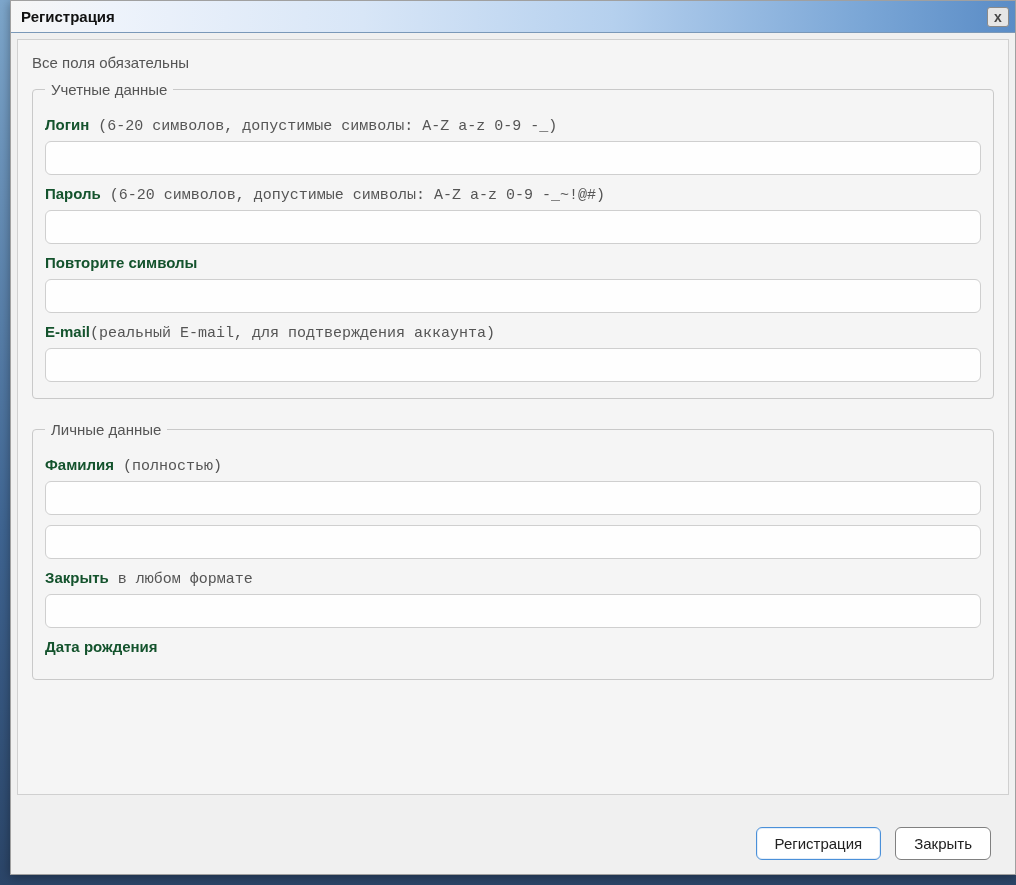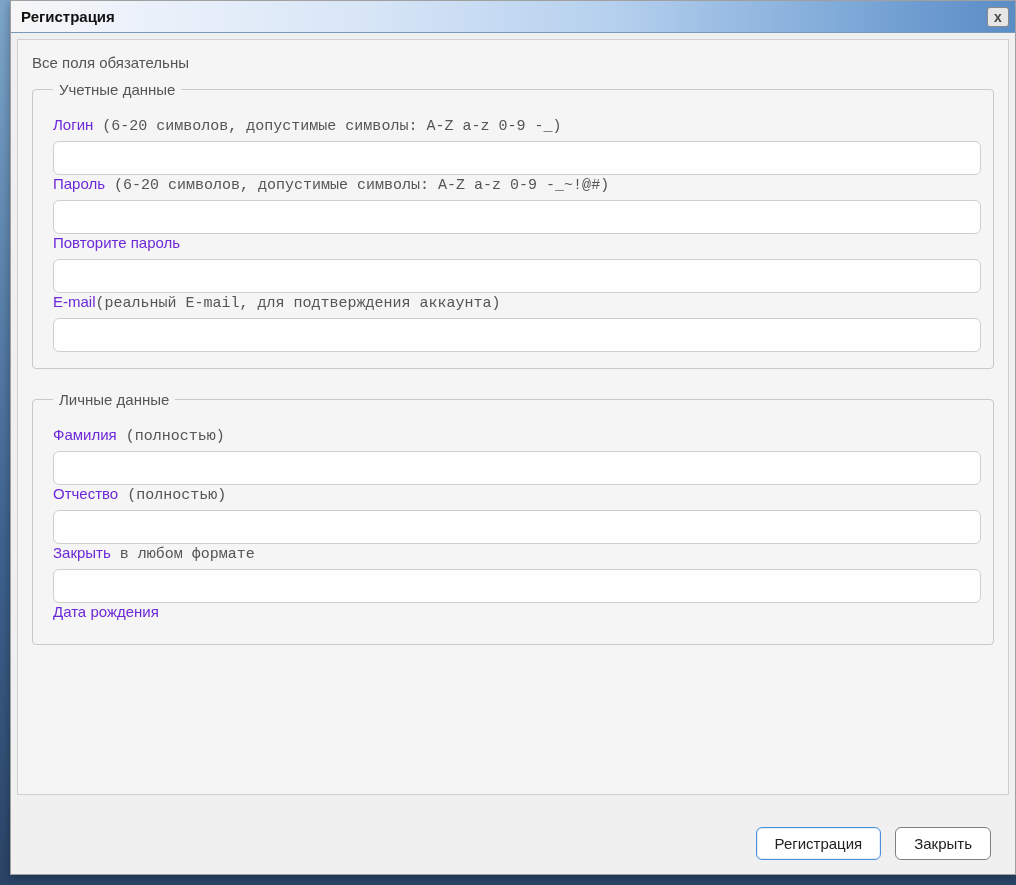--- a/index.html
+++ b/index.html
@@ -77,32 +77,32 @@
       overflow-x: scroll; overflow-y: hidden;
     }
     .hscroll-inner { width: 2000px; height: 1px; }
     .hscroll::-webkit-scrollbar { height: 17px; }
     .hscroll::-webkit-scrollbar-track { background: #f1f1f1; }
     .hscroll::-webkit-scrollbar-thumb { background: #c1c1c1; }
     .req-note { color: #555; margin-bottom: 10px; }
     fieldset {
       border: 1px solid #c9c9c9;
       border-radius: 4px;
-      padding: 12px 12px 16px 20px;
+      padding: 12px 12px 16px 12px;
       margin-bottom: 22px;
     }
     legend {
       padding: 0 6px;
       color: #555;
       font-size: 15px;
     }
-    .field { }
+    .field { margin-top: 10px; }
     .field:first-of-type { margin-top: 6px; }
     .field-label { margin-bottom: 6px; }
-    .field-label .bold { font-weight: normal; color: #6d28d9; }
+    .field-label .bold { font-weight: bold; color: #14532d; }
     .field-label .hint { font-weight: normal; color: #555; font-family: Liberation Mono, monospace; }
     input.text {
       width: 100%;
       height: 34px;
       border: 1px solid #cfcfcf;
       border-radius: 6px;
       padding: 4px 10px;
       font-size: 15px;
       background: #fefefe;
     }
@@ -156,21 +156,21 @@
 
           <div class="field">
             <div class="field-label">
               <span class="bold">Пароль</span><span class="hint"> (6-20 символов, допустимые символы: A-Z a-z 0-9 -_~!@#)</span>
             </div>
             <input class="text" type="password" value="" style="">
           </div>
 
           <div class="field">
             <div class="field-label">
-              <span class="bold">Повторите пароль</span><span class="hint"></span>
+              <span class="bold">Повторите символы</span><span class="hint"></span>
             </div>
             <input class="text" type="password" value="" style="">
           </div>
 
           <div class="field">
             <div class="field-label">
               <span class="bold">E-mail</span><span class="hint">(реальный E-mail, для подтверждения аккаунта)</span>
             </div>
             <input class="text" type="text" value="" style="">
           </div>
@@ -181,23 +181,20 @@
 
           <div class="field">
             <div class="field-label">
               <span class="bold">Фамилия</span><span class="hint"> (полностью)</span>
             </div>
             <input class="text" type="text" value="" style="">
           </div>
 
 
           <div class="field">
-            <div class="field-label">
-              <span class="bold">Отчество</span><span class="hint"> (полностью)</span>
-            </div>
             <input class="text" type="text" value="" style="">
           </div>
 
           <div class="field">
             <div class="field-label">
               <span class="bold">Закрыть</span><span class="hint"> в любом формате</span>
             </div>
             <input class="text" type="text" value="" style="">
           </div>
 

